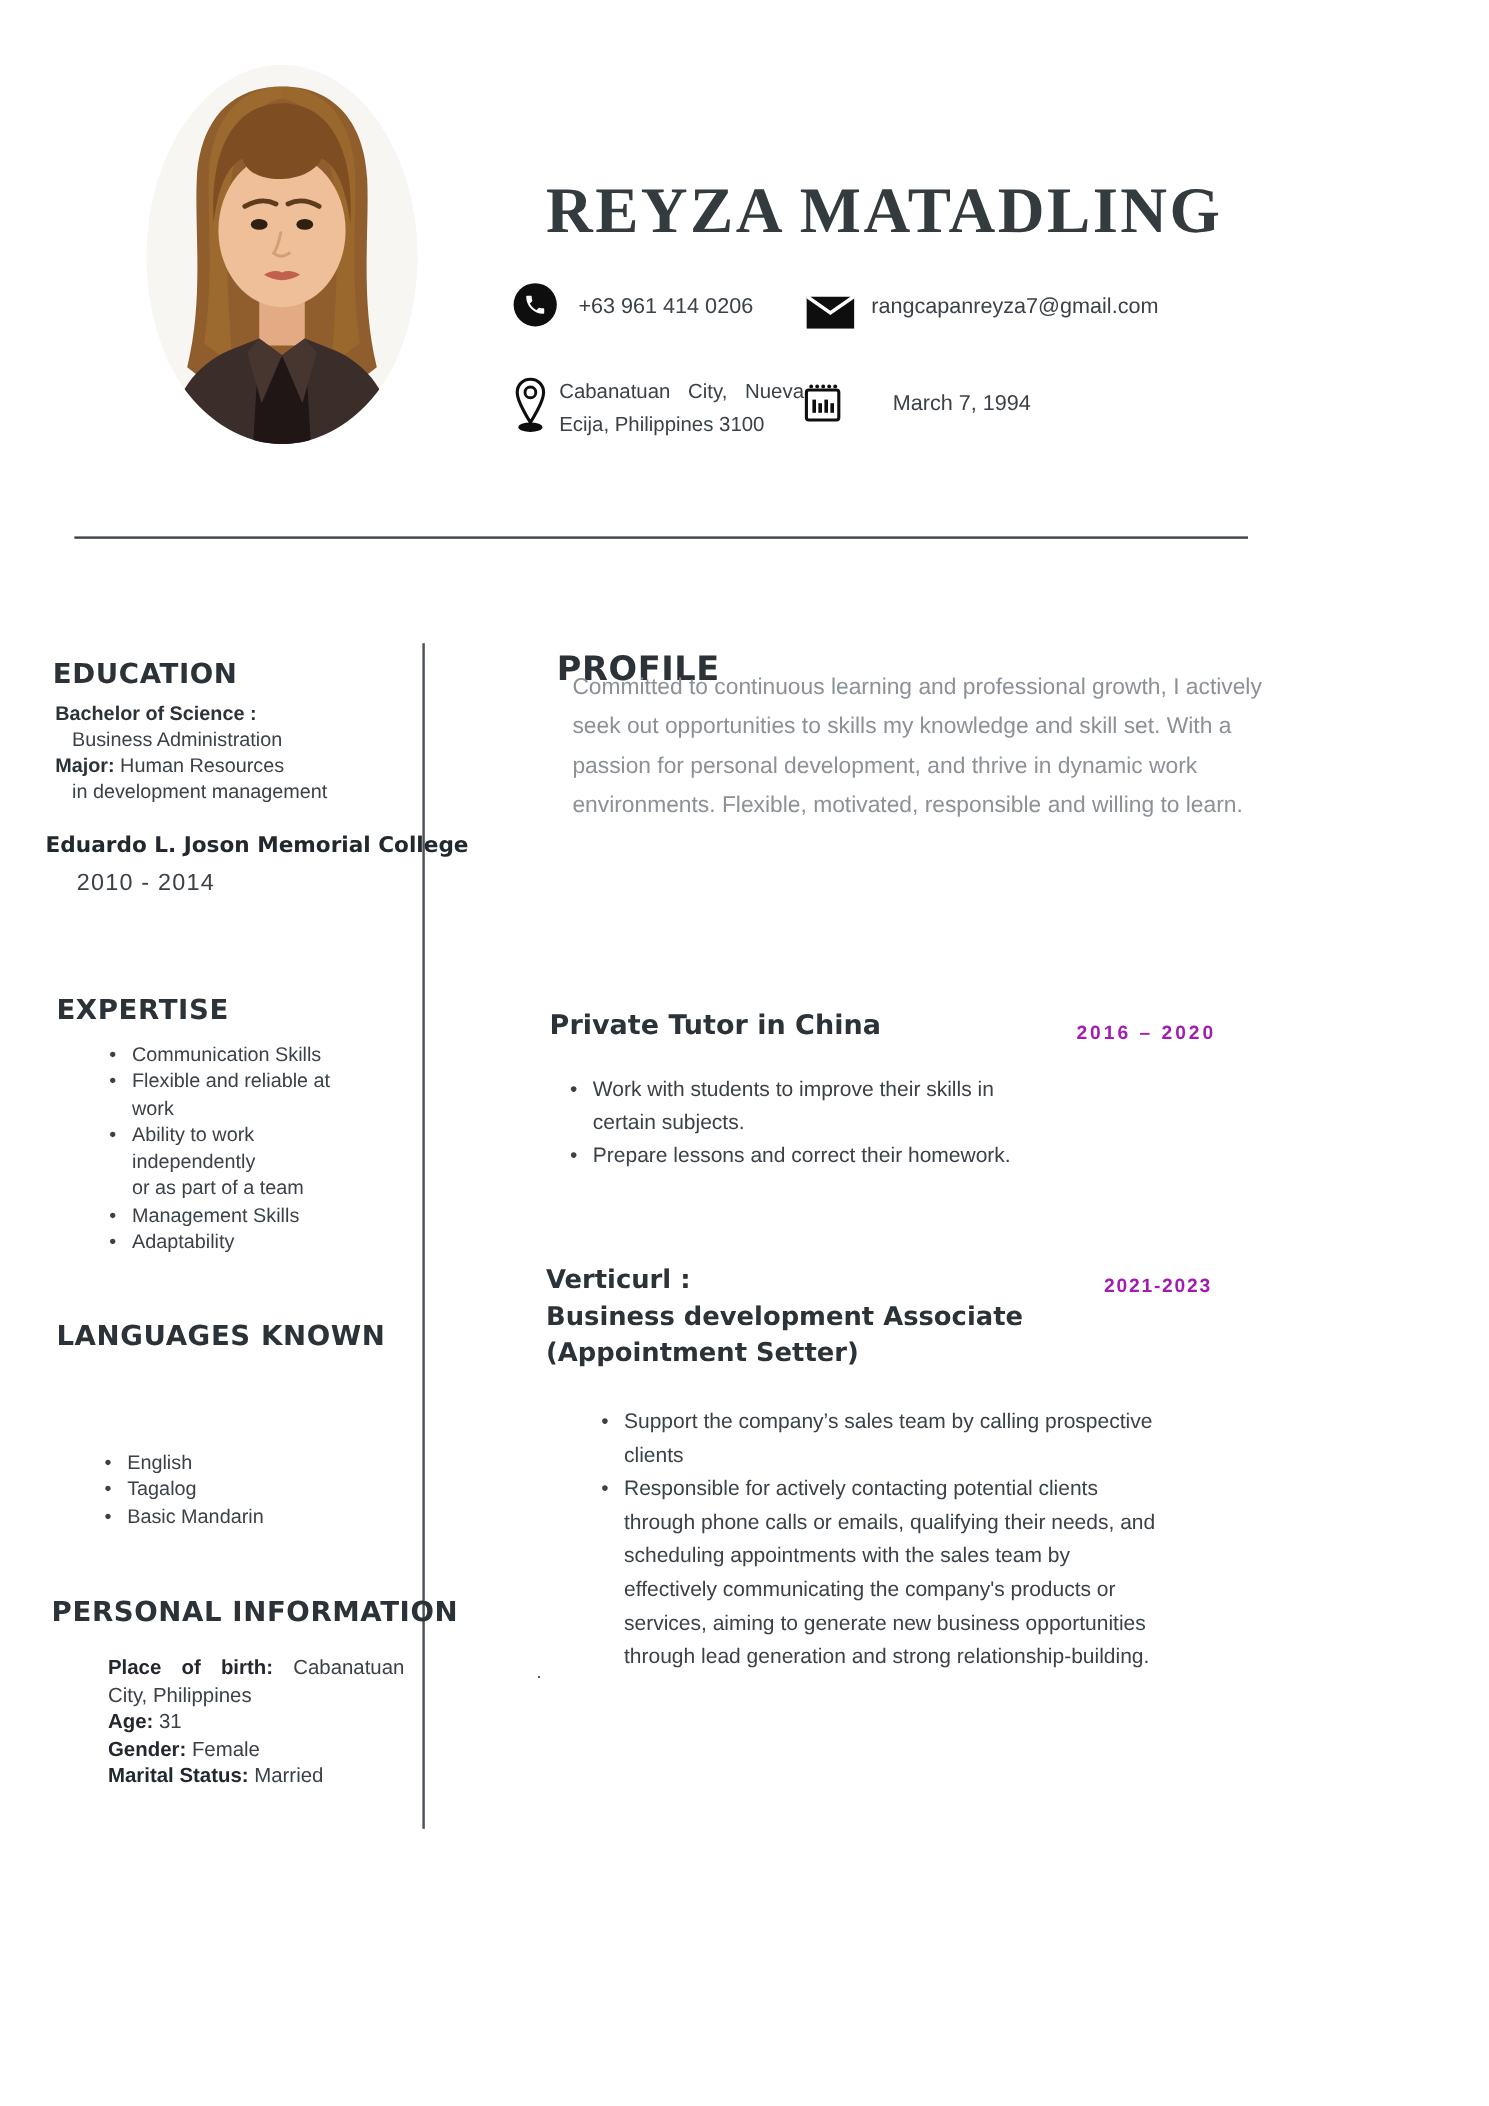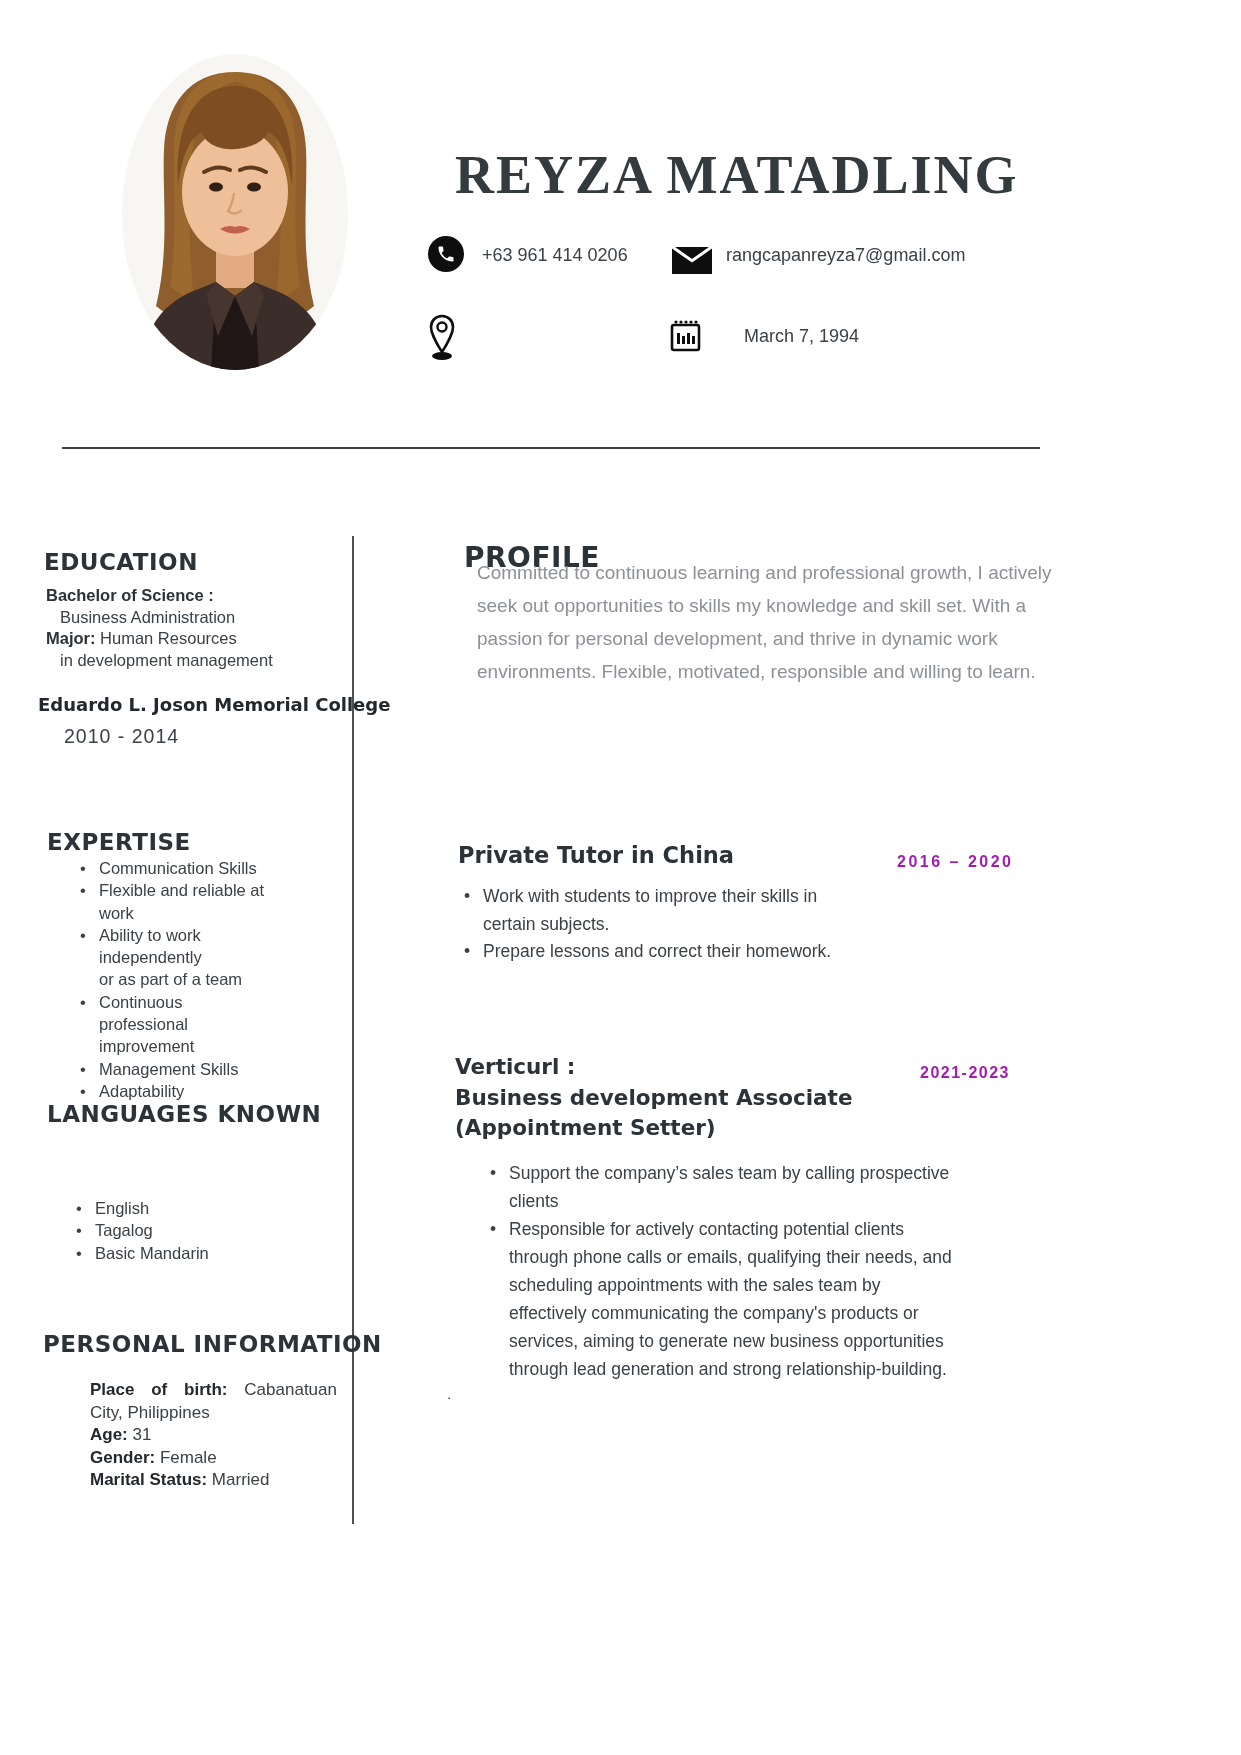--- a/index.html
+++ b/index.html
@@ -51,21 +51,21 @@
   .edu-block b{color:#2b3238;}
   .indent{padding-left:14px;}
   .school{
     left:38px;top:694px;width:310px;
     font-family:"DejaVu Sans", sans-serif;font-weight:bold;
     font-size:18px;color:#22282d;white-space:nowrap;
   }
   .years{left:64px;top:725px;font-size:19.5px;letter-spacing:1px;color:#3a4147;}
 
   .exp-title{left:47px;top:810px;}
-  ul.blist{list-style:none;margin:0;padding:0;}
+  ul.blist{list-style:none;margin:11px;padding:0;}
   ul.blist li{position:relative;padding-left:21px;white-space:pre-line;}
   ul.blist li::before{content:"•";position:absolute;left:2px;top:0;}
   .exp-list{left:78px;top:857px;width:192px;font-size:16.5px;line-height:22.3px;}
   .lang-title{left:47px;top:1082px;}
   .lang-list{left:74px;top:1197px;width:220px;font-size:16.5px;line-height:22.3px;}
   .pers-title{left:43px;top:1312px;}
   .pers-block{left:90px;top:1379px;width:247px;font-size:17px;line-height:22.5px;text-align:justify;}
   .pers-block b{color:#22282d;}
 
   
@@ -146,20 +146,21 @@
   </div>
   <span class="abs ctext mail-text">rangcapanreyza7@gmail.com</span>
 
   <div class="abs cicon pin-icon">
     <svg width="28" height="46" viewBox="0 0 28 46">
         <ellipse cx="14" cy="42" rx="10" ry="4" fill="#0e0e0e"></ellipse>
         <path d="M14 2 C 7.5 2 3 7 3 13 c0 8 11 25 11 25 s11 -17 11 -25 C 25 7 20.5 2 14 2 Z" fill="none" stroke="#0e0e0e" stroke-width="2.6"></path>
         <circle cx="14" cy="13" r="4.5" fill="none" stroke="#0e0e0e" stroke-width="2.4"></circle>
       </svg>
   </div>
+  <div class="abs address">Cabanatuan City, Nueva Ecija, Philippines 3100</div>
 
   <div class="abs cicon cal-icon">
     <svg width="31" height="33" viewBox="0 0 31 33">
         <rect x="2" y="6" width="27" height="25" rx="2" fill="none" stroke="#0e0e0e" stroke-width="2.6"></rect>
         <circle cx="6" cy="3" r="1.6" fill="#0e0e0e"></circle>
         <circle cx="11" cy="3" r="1.6" fill="#0e0e0e"></circle>
         <circle cx="16" cy="3" r="1.6" fill="#0e0e0e"></circle>
         <circle cx="21" cy="3" r="1.6" fill="#0e0e0e"></circle>
         <circle cx="26" cy="3" r="1.6" fill="#0e0e0e"></circle>
         <rect x="7" y="14" width="3" height="11" fill="#0e0e0e"></rect>
@@ -182,21 +183,20 @@
   </div>
   <div class="abs school">Eduardo L. Joson Memorial College</div>
   <div class="abs years">2010 - 2014</div>
 
   <h2 class="abs sec-title left-t exp-title">EXPERTISE</h2>
   <ul class="abs blist exp-list">
     <li>Communication Skills</li>
     <li>Flexible and reliable at work</li>
     <li>Ability to work independently
  or as part of a team</li>
-    <li>Continuous professional improvement</li>
     <li>Management Skills</li>
     <li>Adaptability</li>
   </ul>
 
   <h2 class="abs sec-title left-t lang-title">LANGUAGES KNOWN</h2>
   <ul class="abs blist lang-list">
     <li>English</li>
     <li>Tagalog</li>
     <li>Basic Mandarin</li>
   </ul>

